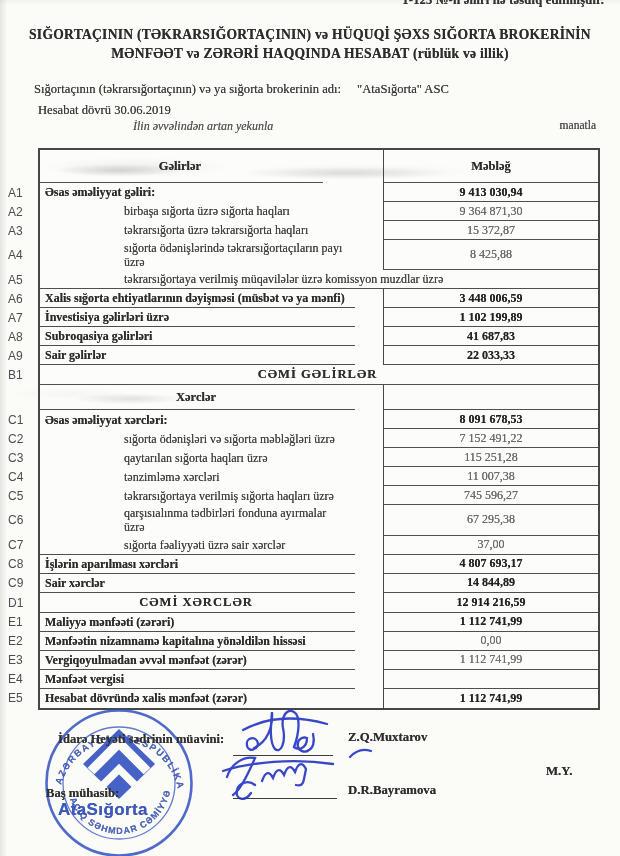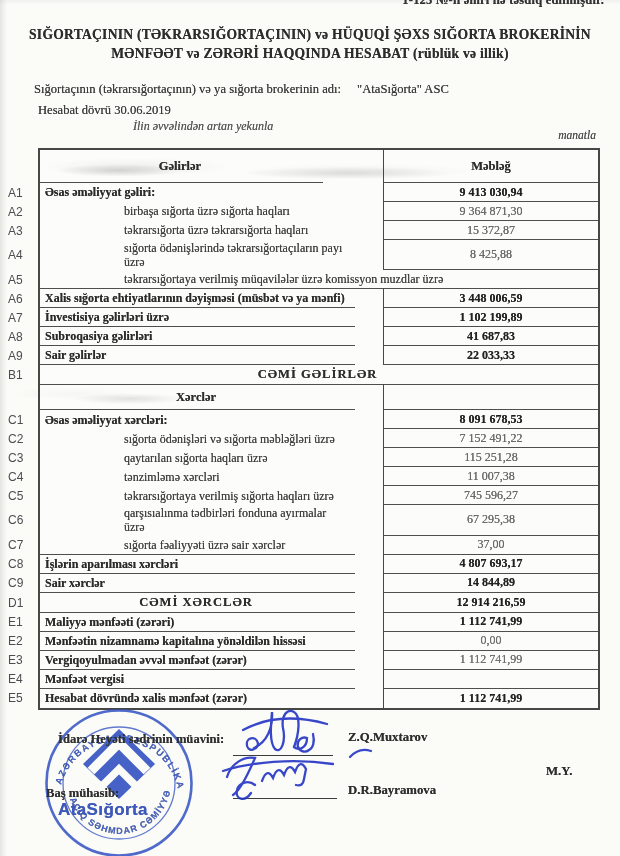--- a/index.html
+++ b/index.html
@@ -18,21 +18,21 @@
   .scan-ink{ text-shadow:0 0 .6px rgba(45,45,45,.75); }
   :root{ --bd:#474747; --stamp:#2b4cc0; --sig:#2334c4; }
 
   
   .approval{ position:absolute; top:-7px; right:16px; font-size:12.5px; font-weight:bold; letter-spacing:.2px; color:#333; }
   .title{ position:absolute; top:25px; left:10px; right:10px; text-align:center; font-size:13.6px; font-weight:bold; line-height:19px; letter-spacing:.25px; color:#2c2c2c; }
   .meta1{ position:absolute; top:82px; left:34px; font-size:12.6px; color:#3a3a3a; }
   .meta1 .insurer{ margin-left:16px; }
   .meta2{ position:absolute; top:103px; left:38px; font-size:12.6px; color:#3a3a3a; }
   .cumulative{ position:absolute; top:119px; left:133px; font-size:12px; font-style:italic; color:#585858; }
-  .currency{ position:absolute; top:129px; right:24px; font-size:11.5px; font-style:italic; color:#4e4e4e; }
+  .currency{ position:absolute; top:119px; right:24px; font-size:11.5px; color:#4e4e4e; }
 
   
   .table-wrap{ position:absolute; top:148px; left:38px; right:20px; border:2px solid var(--bd); background:rgba(255,255,255,.35); }
   .row{ display:flex; position:relative; min-height:19px; }
   .code{
     position:absolute; left:-32px; width:28px; top:0; bottom:0;
     display:flex; align-items:center; justify-content:flex-start;
     font-family:"Liberation Sans","DejaVu Sans",sans-serif; font-size:12px; color:#4c4c52; text-shadow:none;
   }
   .label{ flex:1; display:flex; align-items:center; padding:1px 8px 1px 5px; font-size:12px; line-height:1.18; }

